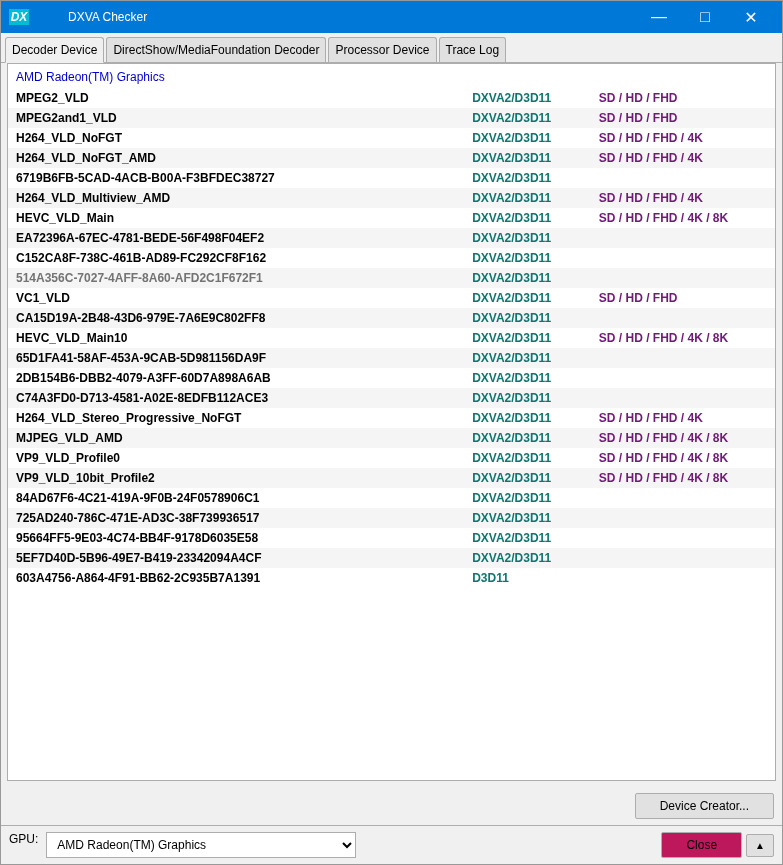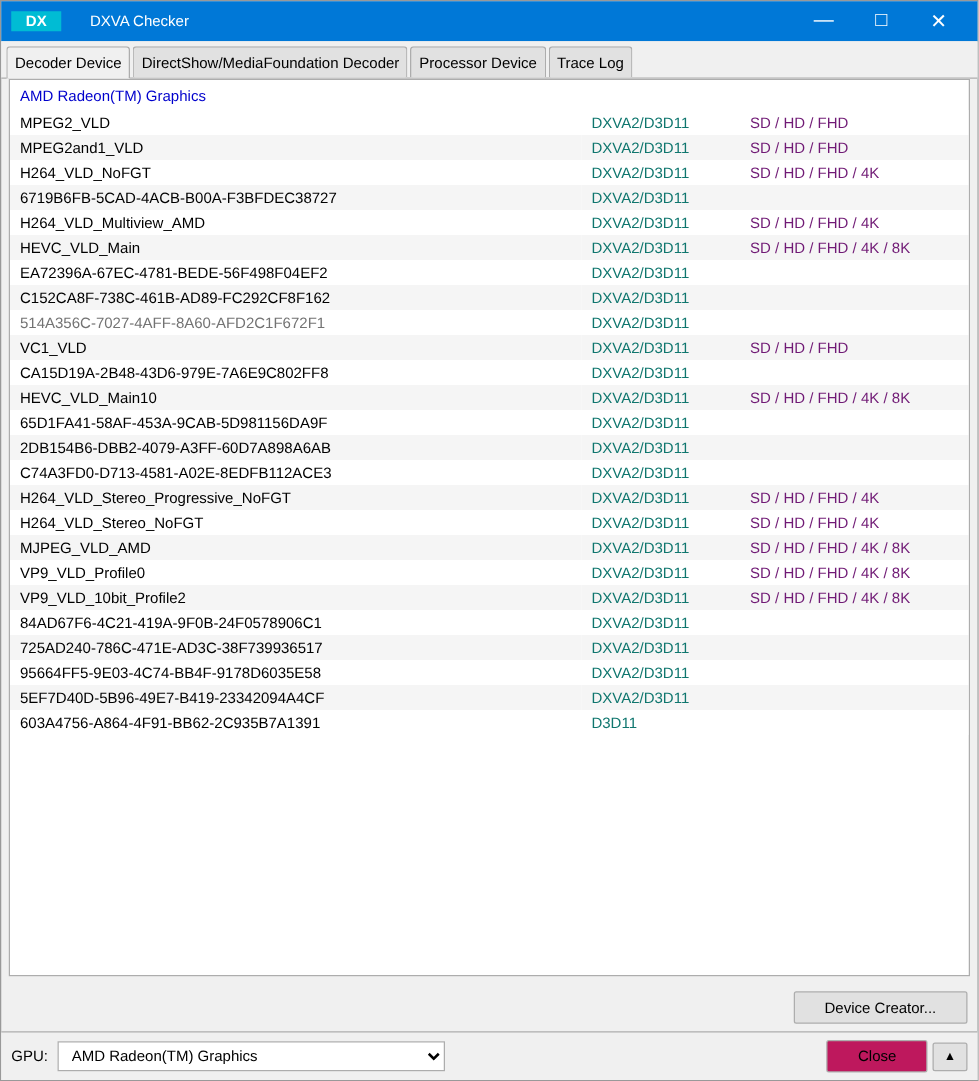--- a/index.html
+++ b/index.html
@@ -22,30 +22,31 @@
     .title-bar {
       background: #0078d7;
       color: white;
       display: flex;
       align-items: center;
       padding: 4px 8px;
       height: 32px;
       flex-shrink: 0;
     }
     .title-bar-icon {
-      width: 40px;
+      width: 20px;
       height: 16px;
       background: #00bcd4;
-      margin-right: 4px;
+      margin-right: 20px;
       font-size: 12px;
       display: flex;
       align-items: center;
       justify-content: center;
       color: white;
       font-weight: bold;
+      font-style: italic;
     }
     .title-bar-title {
       flex: 1;
       font-size: 12px;
       margin-left: 19px;
     }
     .title-bar-controls {
       display: flex;
       gap: 0;
     }
@@ -102,20 +103,21 @@
       flex-shrink: 0;
     }
     .table-scroll {
       flex: 1;
       overflow-y: auto;
       overflow-x: hidden;
     }
     .data-table {
       width: 100%;
       border-collapse: collapse;
+      font-weight: bold;
     }
     .data-table tr {
       height: 20px;
     }
     .data-table tr:nth-child(odd) {
       background: white;
     }
     .data-table tr:nth-child(even) {
       background: #f5f5f5;
     }
@@ -138,21 +140,20 @@
     .device-creator-btn {
       padding: 5px 24px;
       background: #e1e1e1;
       border: 1px solid #adadad;
       cursor: pointer;
       font-size: 12px;
       border-radius: 2px;
     }
     .footer {
       display: flex;
-      align-items: center;
       padding: 6px 8px;
       border-top: 1px solid #adadad;
       background: #f0f0f0;
       flex-shrink: 0;
       gap: 8px;
     }
     .gpu-label {
       font-size: 12px;
     }
     .gpu-select {
@@ -222,20 +223,25 @@
               <td class="td-name">MPEG2and1_VLD</td>
               <td class="td-api">DXVA2/D3D11</td>
               <td class="td-res">SD / HD / FHD</td>
             </tr>
             <tr>
               <td class="td-name">H264_VLD_NoFGT</td>
               <td class="td-api">DXVA2/D3D11</td>
               <td class="td-res">SD / HD / FHD / 4K</td>
             </tr>
             <tr>
+              <td class="td-name">H264_VLD_NoFGT_AMD</td>
+              <td class="td-api">DXVA2/D3D11</td>
+              <td class="td-res">SD / HD / FHD / 4K</td>
+            </tr>
+            <tr>
               <td class="td-name">6719B6FB-5CAD-4ACB-B00A-F3BFDEC38727</td>
               <td class="td-api">DXVA2/D3D11</td>
               <td class="td-res"></td>
             </tr>
             <tr>
               <td class="td-name">H264_VLD_Multiview_AMD</td>
               <td class="td-api">DXVA2/D3D11</td>
               <td class="td-res">SD / HD / FHD / 4K</td>
             </tr>
             <tr>
@@ -283,25 +289,20 @@
               <td class="td-api">DXVA2/D3D11</td>
               <td class="td-res"></td>
             </tr>
             <tr>
               <td class="td-name">C74A3FD0-D713-4581-A02E-8EDFB112ACE3</td>
               <td class="td-api">DXVA2/D3D11</td>
               <td class="td-res"></td>
             </tr>
             <tr>
               <td class="td-name">H264_VLD_Stereo_Progressive_NoFGT</td>
-              <td class="td-api">DXVA2/D3D11</td>
-              <td class="td-res">SD / HD / FHD / 4K</td>
-            </tr>
-            <tr>
-              <td class="td-name">H264_VLD_Stereo_NoFGT</td>
               <td class="td-api">DXVA2/D3D11</td>
               <td class="td-res">SD / HD / FHD / 4K</td>
             </tr>
             <tr>
               <td class="td-name">MJPEG_VLD_AMD</td>
               <td class="td-api">DXVA2/D3D11</td>
               <td class="td-res">SD / HD / FHD / 4K / 8K</td>
             </tr>
             <tr>
               <td class="td-name">VP9_VLD_Profile0</td>

